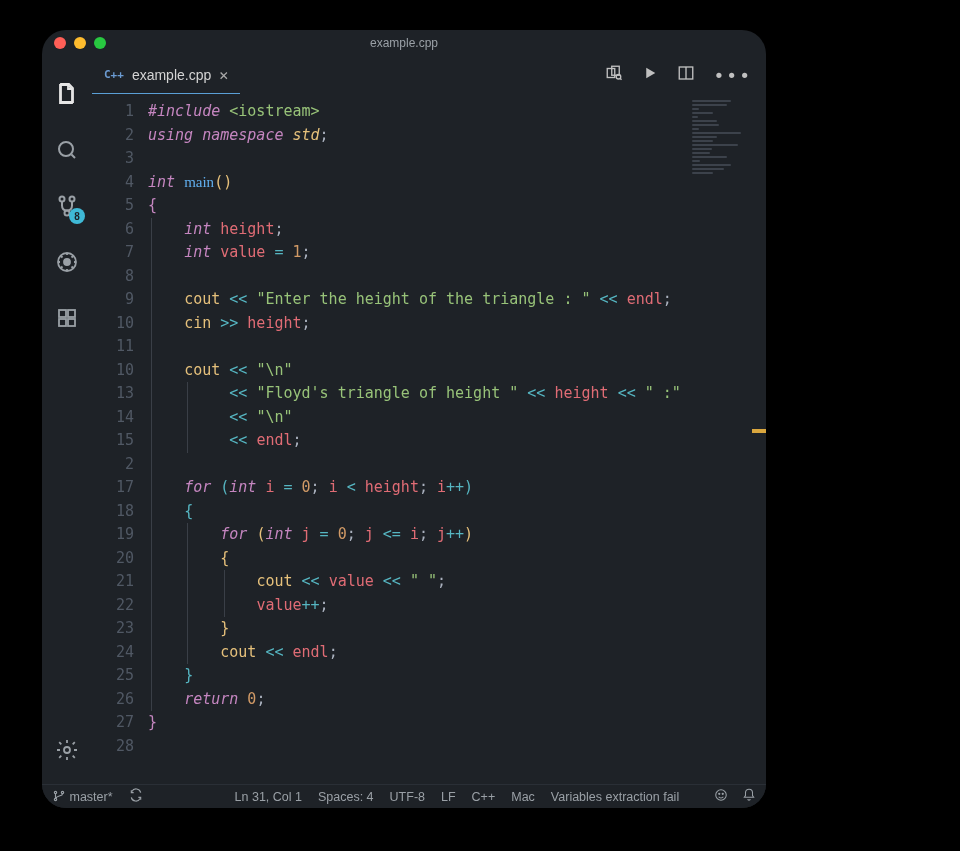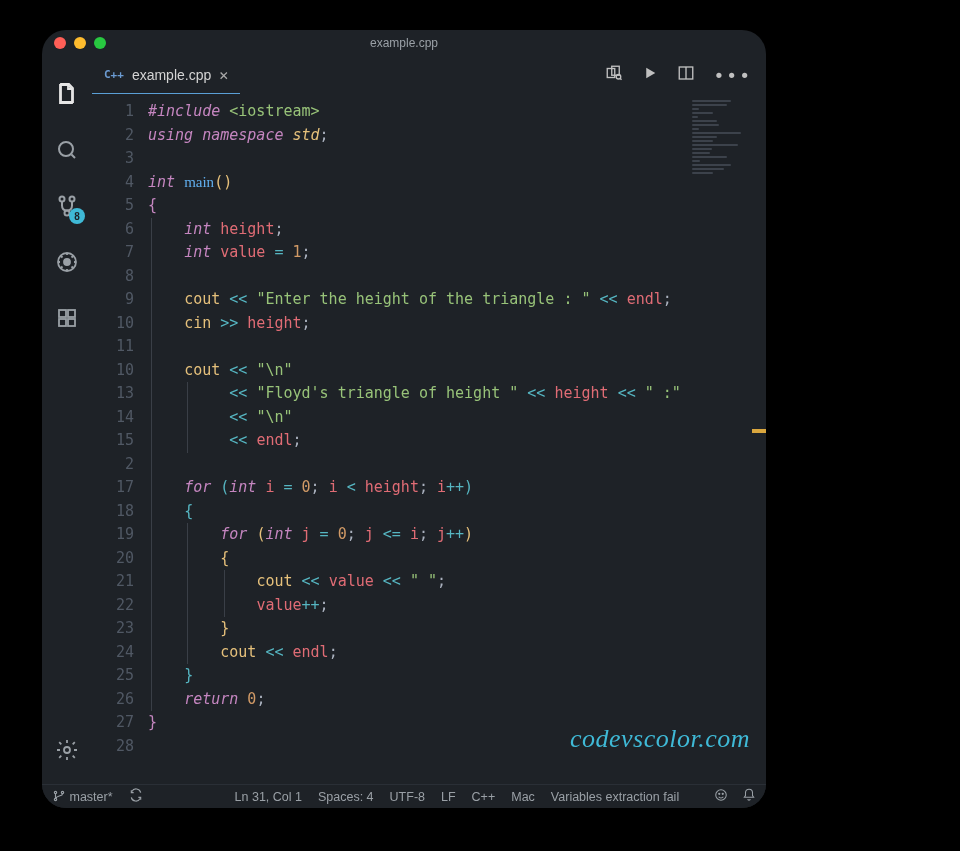--- a/index.html
+++ b/index.html
@@ -361,21 +361,20 @@
           <div class="mm-line" style="width:28%"></div>
           <div class="mm-line" style="width:25%"></div>
           <div class="mm-line" style="width:50%"></div>
           <div class="mm-line" style="width:12%"></div>
           <div class="mm-line" style="width:55%"></div>
           <div class="mm-line" style="width:45%"></div>
           <div class="mm-line" style="width:30%"></div>
         </div>
 
         <div class="scroll-thumb"></div>
-        <div class="watermark">codevscolor.com</div>
       </div>
     </div>
   </div>
 
   <div class="status-bar">
     <span class="sb-item">
       <svg viewBox="0 0 24 24" fill="none" stroke="currentColor" stroke-width="2" style="vertical-align:-2px">
           <circle cx="6" cy="6" r="2"></circle>
           <circle cx="6" cy="18" r="2"></circle>
           <circle cx="18" cy="6" r="2"></circle>

